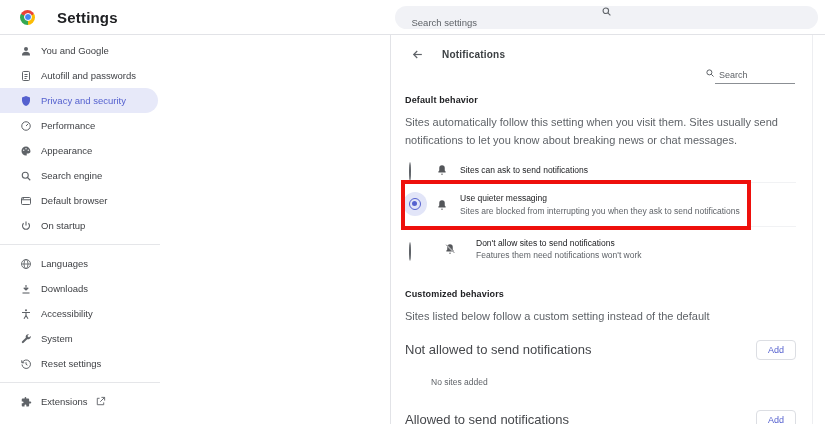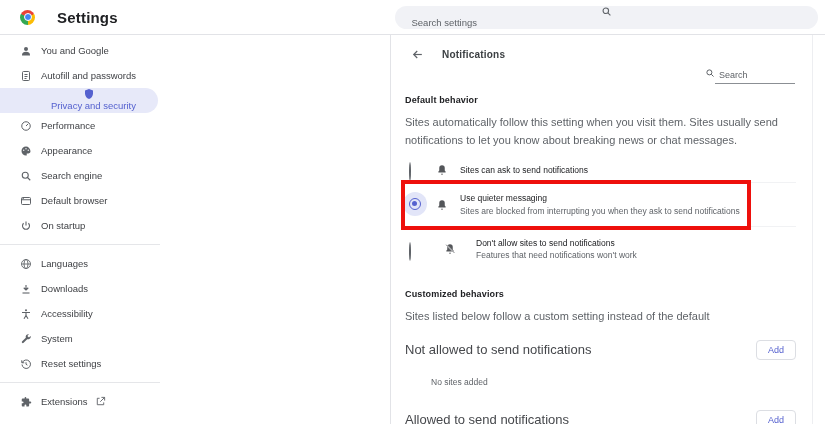--- a/index.html
+++ b/index.html
@@ -31,21 +31,21 @@
     width:100%;color:var(--txt);font-family:"Liberation Sans",sans-serif;}
   .hsearch input::placeholder{color:#5f6368;}
 
   
   .main{display:flex;height:389px;}
   .sidebar{width:390px;flex:none;padding-top:3px;}
   .nav-item{height:25px;width:158px;display:flex;align-items:center;padding-left:20px;
     font-size:9.5px;color:#3f4145;cursor:pointer;}
   .nav-item .ic{width:12px;color:#5f6368;flex:none;display:flex;}
   .nav-item .lbl{margin-left:9px;white-space:nowrap;text-align:right;}
-  .nav-item.selected{background:var(--accent-soft);border-radius:0 14px 14px 0;color:var(--accent);flex-direction:column;}
+  .nav-item.selected{background:var(--accent-soft);border-radius:0 14px 14px 0;color:var(--accent);}
   .nav-item.selected .ic{color:var(--accent);}
   .nav-item .ext{margin-left:8px;color:#5f6368;display:flex;}
   .nav-divider{width:160px;border-top:1px solid #e5e6e9;margin:6px 0;}
 
   .content{flex:1;border-left:1px solid var(--line);border-right:1px solid #edeef1;
     margin-right:12px;padding-left:14px;position:relative;}
 
   
   .subheader{height:32px;display:flex;align-items:center;padding-top:6px;}
   .back-btn{width:14px;height:14px;border:0;background:transparent;cursor:pointer;
@@ -323,21 +323,21 @@
         <span class="bell-cell">
           <svg width="12" height="12" viewBox="0 0 24 24">
               <path fill="currentColor" d="M12 2.5A5.5 5.5 0 006.5 8v5l-1.9 2.6c-.4.6 0 1.4.7 1.4h13.4c.7 0 1.1-.8.7-1.4L17.5 13V8A5.5 5.5 0 0012 2.5z"></path>
               <path fill="currentColor" d="M10 19.5a2 2 0 004 0z"></path>
               <path stroke="#fff" stroke-width="2.6" d="M3.5 2.5l18 18"></path>
               <path stroke="currentColor" stroke-width="1.8" d="M4.5 3.5l16 16"></path>
             </svg>
         </span>
         <span class="opt-text">
           <div class="opt-title">Don't allow sites to send notifications</div>
-          <div class="opt-sub">Features that need notifications won't work</div>
+          <div class="opt-sub">Features them need notifications won't work</div>
         </span>
       </div>
     </div>
 
     <div class="sec-head customized">Customized behaviors</div>
     <div class="sec-desc">Sites listed below follow a custom setting instead of the default</div>
 
     <div class="behavior-row">
       <span class="rl">Not allowed to send notifications</span>
       <button class="add-btn">Add</button>

